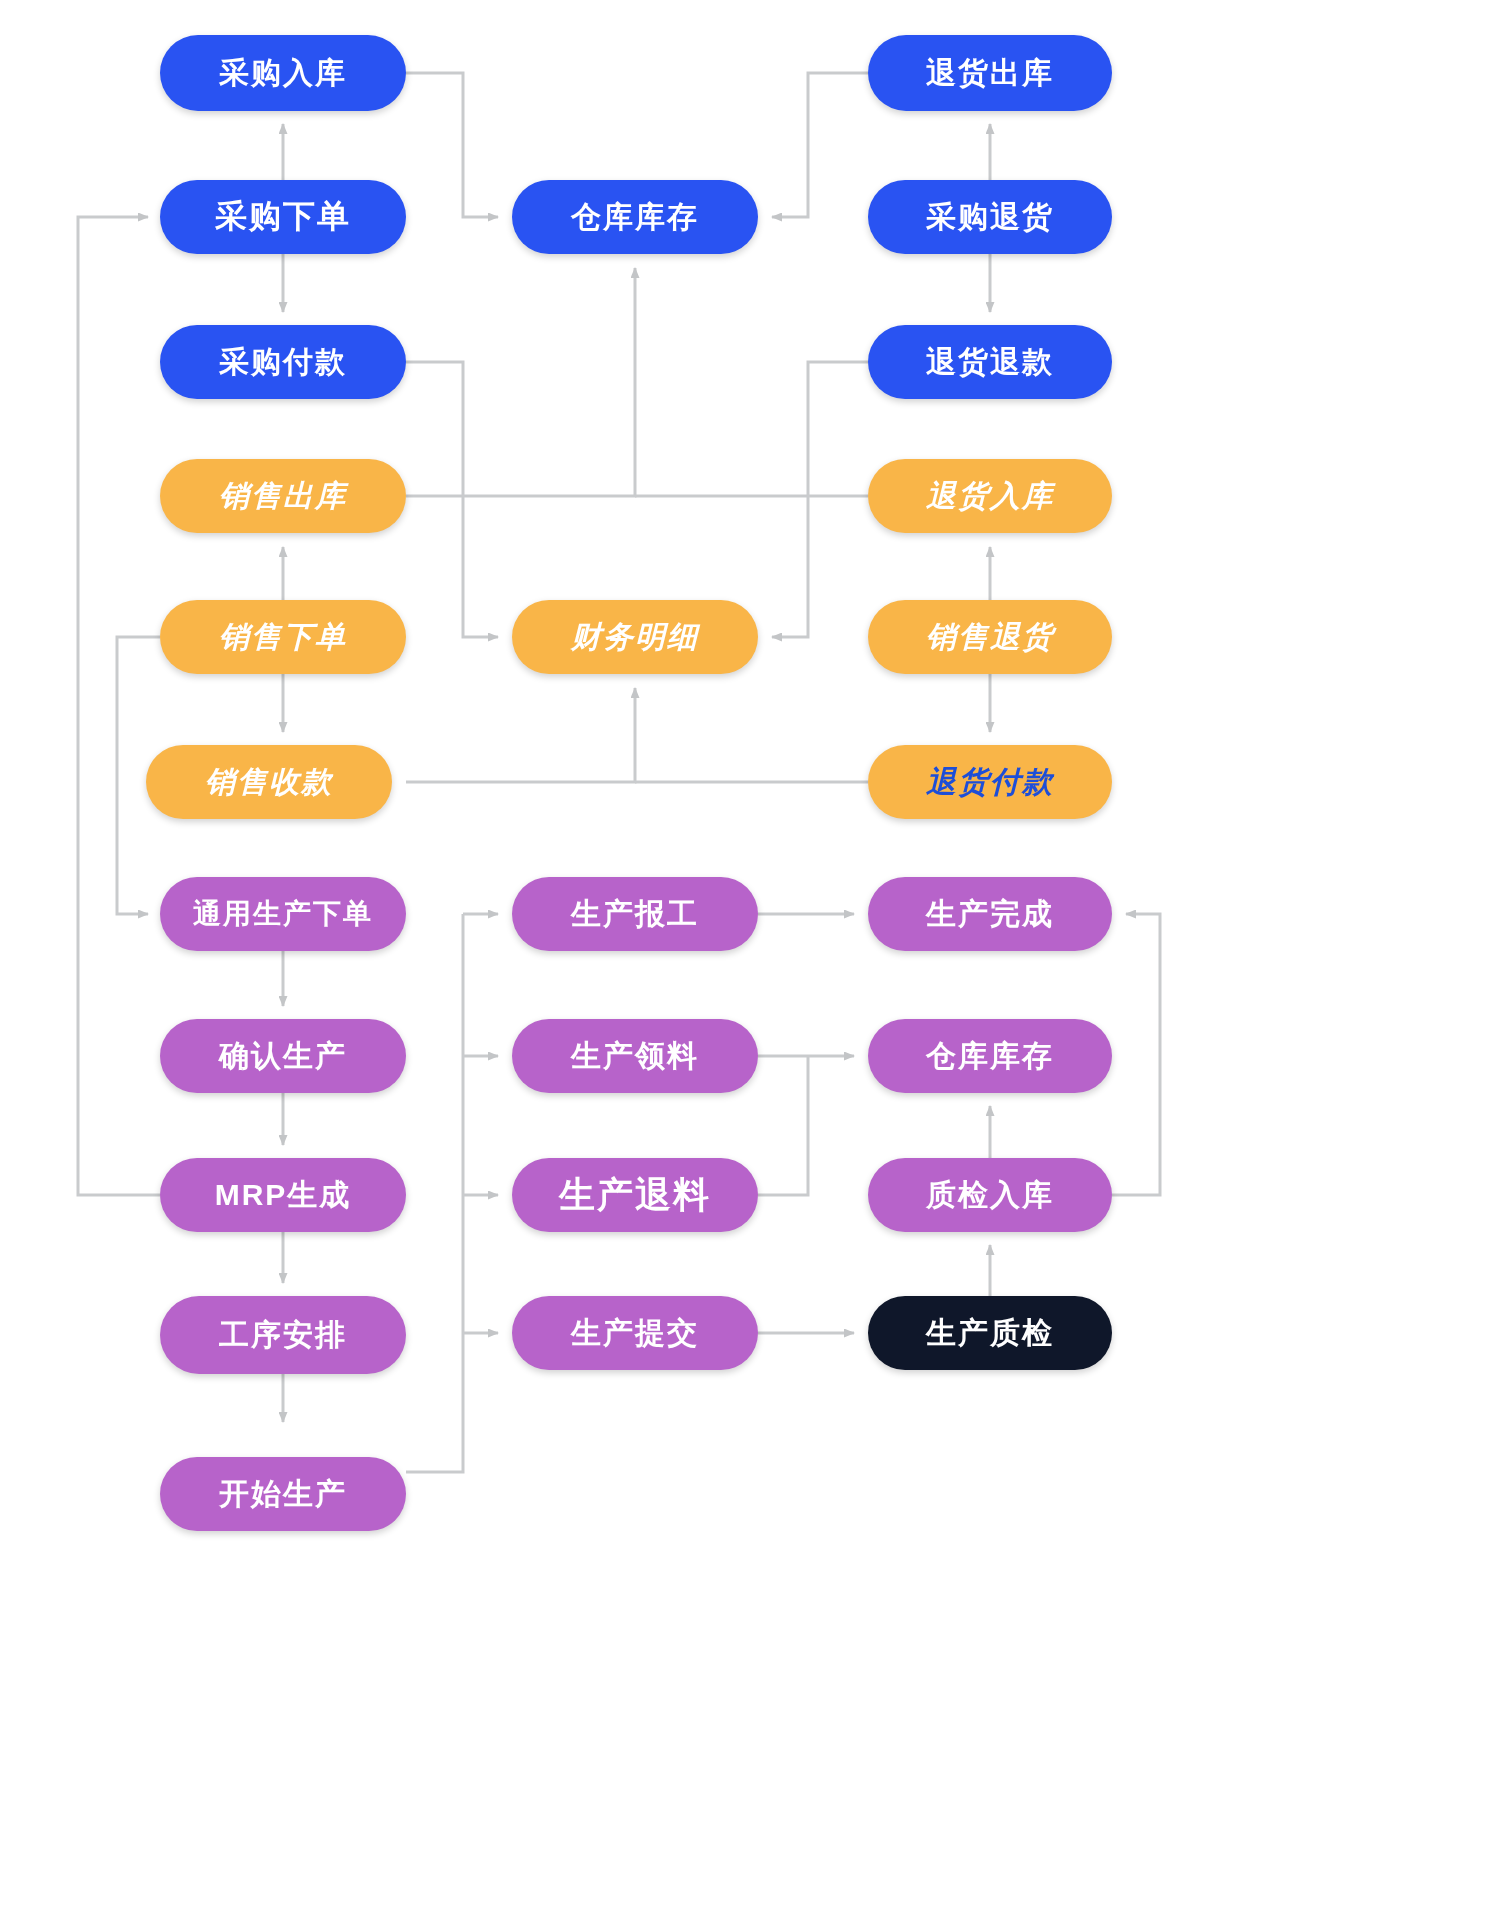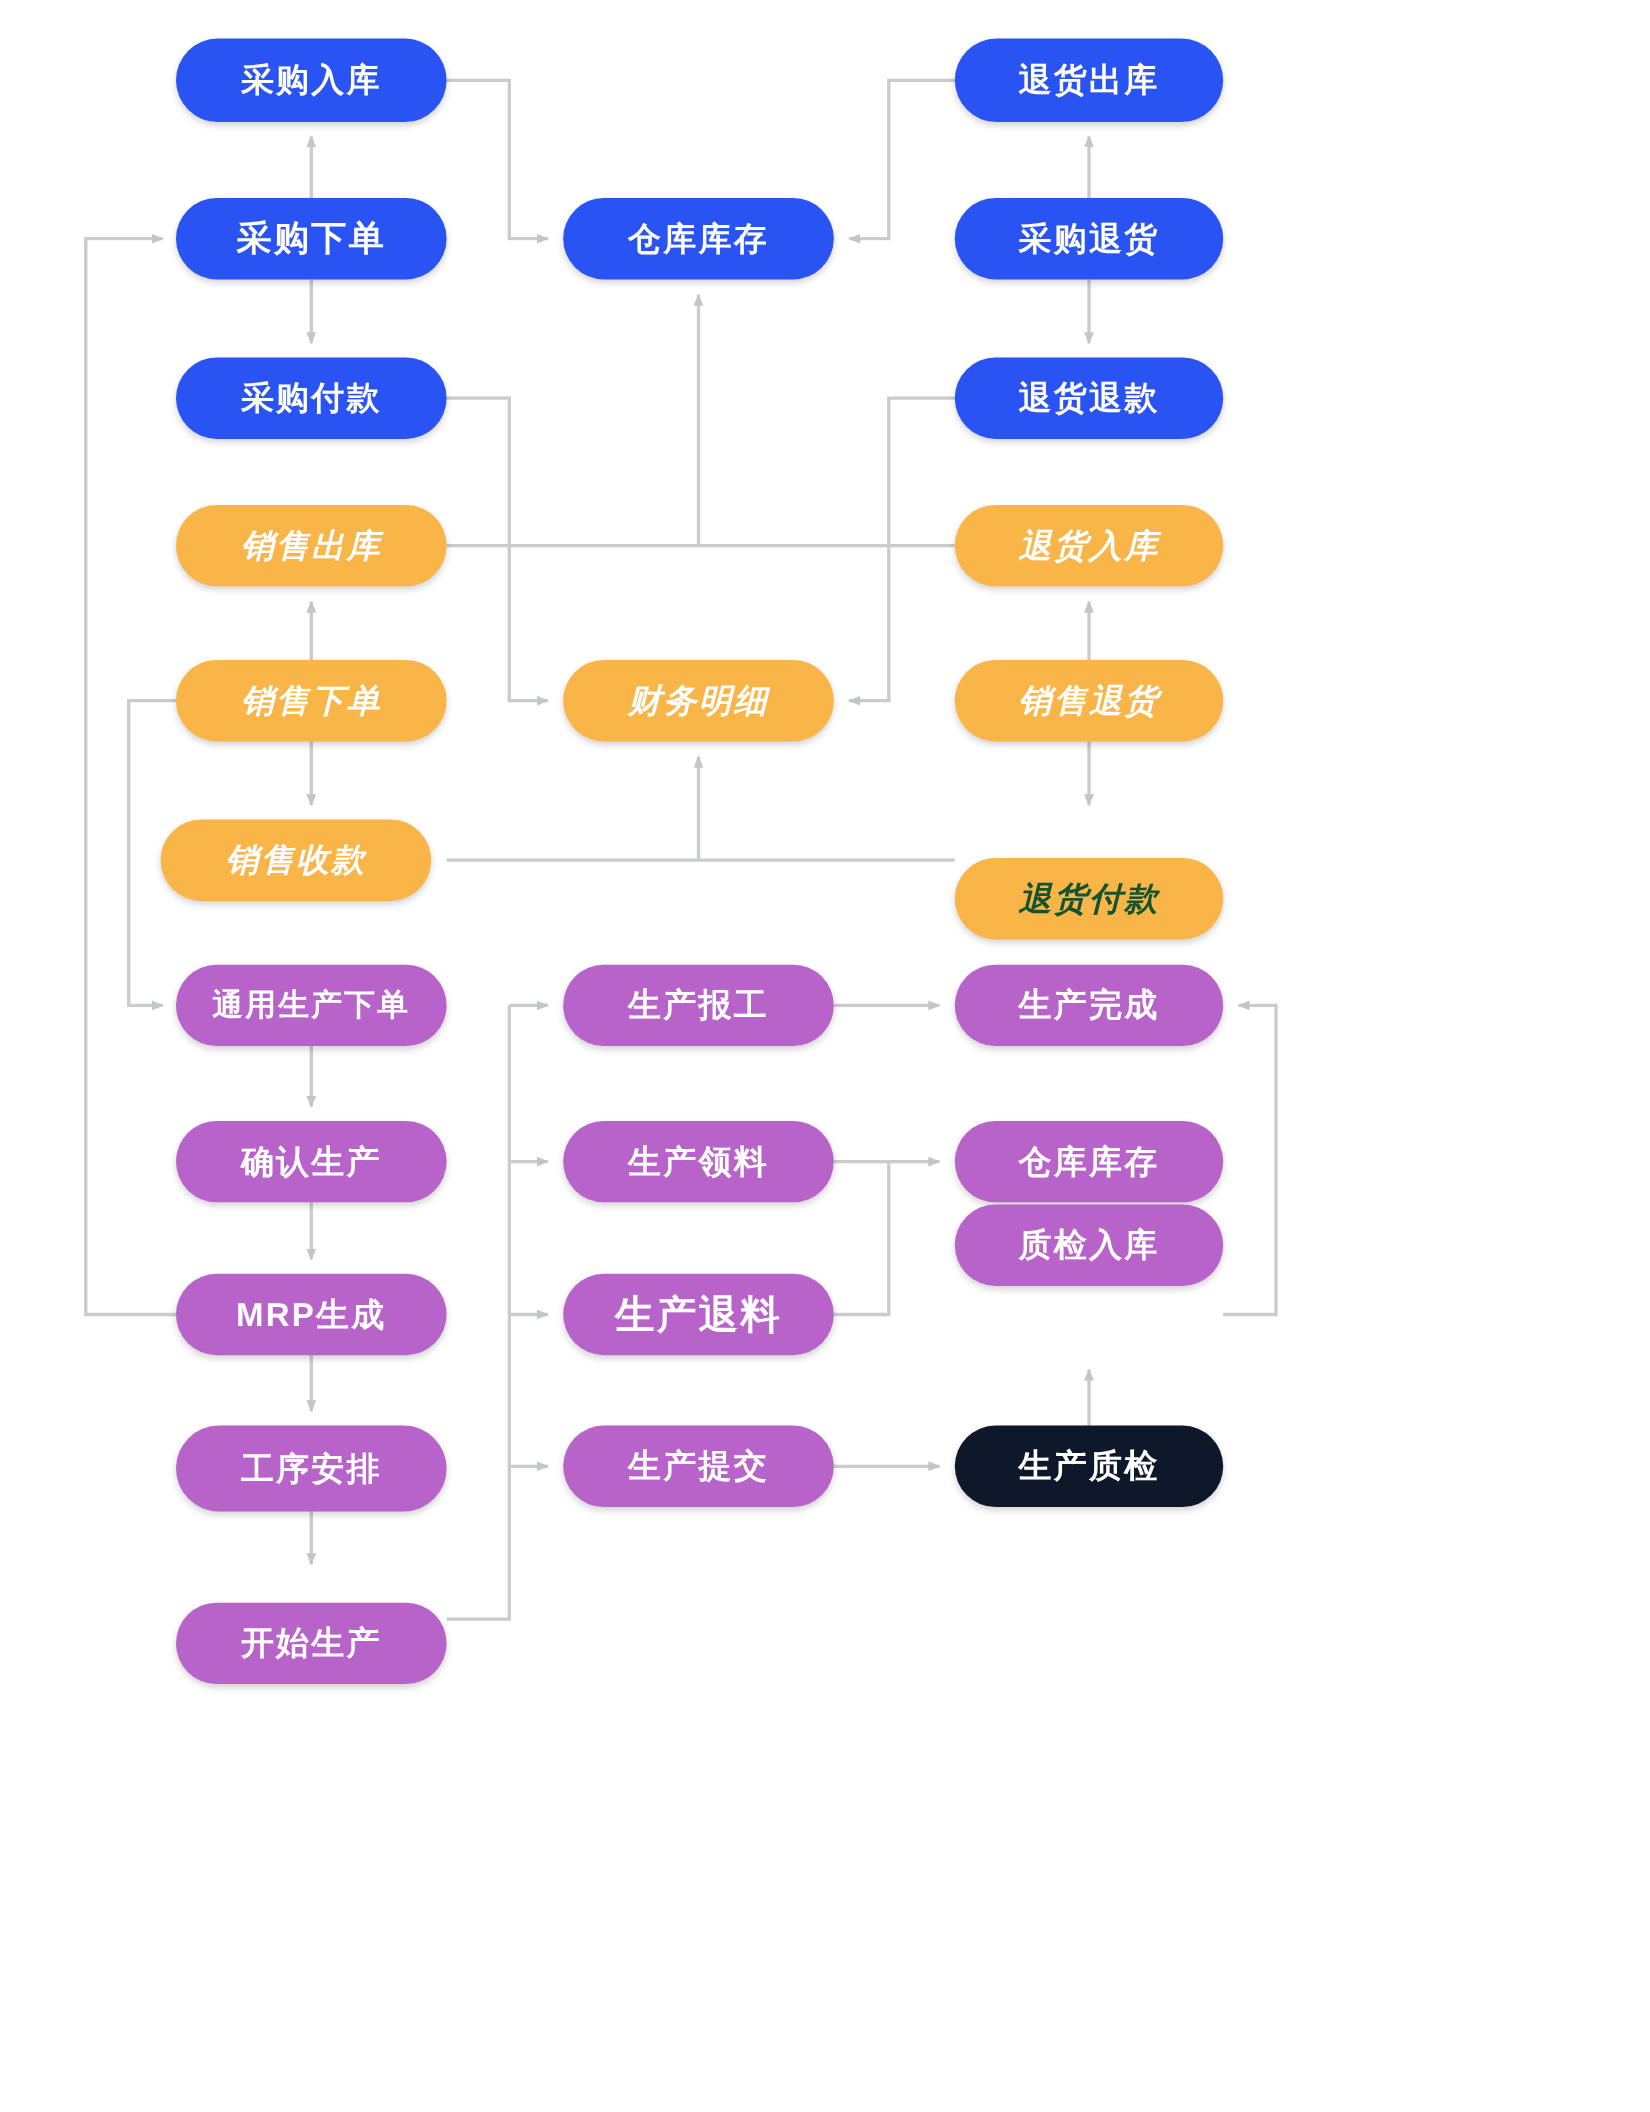--- a/index.html
+++ b/index.html
@@ -113,28 +113,28 @@
       <div class="node c-blue" style="left: 512px; top: 180px; width: 246px; height: 74px; font-size: 30px; background: rgb(41, 83, 242); color: rgb(255, 255, 255);">仓库库存</div>
       <div class="node c-blue" style="left: 868px; top: 180px; width: 244px; height: 74px; font-size: 30px; background: rgb(41, 83, 242); color: rgb(255, 255, 255);">采购退货</div>
       <div class="node c-blue" style="left: 160px; top: 325px; width: 246px; height: 74px; font-size: 30px; background: rgb(41, 83, 242); color: rgb(255, 255, 255);">采购付款</div>
       <div class="node c-blue" style="left: 868px; top: 325px; width: 244px; height: 74px; font-size: 30px; background: rgb(41, 83, 242); color: rgb(255, 255, 255);">退货退款</div>
       <div class="node c-orange" style="left: 160px; top: 459px; width: 246px; height: 74px; font-size: 30px; background: rgb(249, 181, 72); color: rgb(255, 255, 255);">销售出库</div>
       <div class="node c-orange" style="left: 868px; top: 459px; width: 244px; height: 74px; font-size: 30px; background: rgb(249, 181, 72); color: rgb(255, 255, 255);">退货入库</div>
       <div class="node c-orange" style="left: 160px; top: 600px; width: 246px; height: 74px; font-size: 30px; background: rgb(249, 181, 72); color: rgb(255, 255, 255);">销售下单</div>
       <div class="node c-orange" style="left: 512px; top: 600px; width: 246px; height: 74px; font-size: 30px; background: rgb(249, 181, 72); color: rgb(255, 255, 255);">财务明细</div>
       <div class="node c-orange" style="left: 868px; top: 600px; width: 244px; height: 74px; font-size: 30px; background: rgb(249, 181, 72); color: rgb(255, 255, 255);">销售退货</div>
       <div class="node c-orange" style="left: 146px; top: 745px; width: 246px; height: 74px; font-size: 30px; background: rgb(249, 181, 72); color: rgb(255, 255, 255);">销售收款</div>
-      <div class="node c-orange" style="left: 868px; top: 745px; width: 244px; height: 74px; font-size: 30px; background: rgb(249, 181, 72); color: #14532d; margin-top: 35px;">退货付款</div>
+      <div class="node c-orange" style="left: 868px; top: 745px; width: 244px; height: 74px; font-size: 30px; background: rgb(249, 181, 72); color: #1d4ed8;">退货付款</div>
       <div class="node c-purple" style="left: 160px; top: 877px; width: 246px; height: 74px; font-size: 28px; background: rgb(183, 99, 202); color: rgb(255, 255, 255);">通用生产下单</div>
       <div class="node c-purple" style="left: 512px; top: 877px; width: 246px; height: 74px; font-size: 30px; background: rgb(183, 99, 202); color: rgb(255, 255, 255);">生产报工</div>
       <div class="node c-purple" style="left: 868px; top: 877px; width: 244px; height: 74px; font-size: 30px; background: rgb(183, 99, 202); color: rgb(255, 255, 255);">生产完成</div>
       <div class="node c-purple" style="left: 160px; top: 1019px; width: 246px; height: 74px; font-size: 30px; background: rgb(183, 99, 202); color: rgb(255, 255, 255); text-align: right;">确认生产</div>
       <div class="node c-purple" style="left: 512px; top: 1019px; width: 246px; height: 74px; font-size: 30px; background: rgb(183, 99, 202); color: rgb(255, 255, 255);">生产领料</div>
       <div class="node c-purple" style="left: 868px; top: 1019px; width: 244px; height: 74px; font-size: 30px; background: rgb(183, 99, 202); color: rgb(255, 255, 255);">仓库库存</div>
       <div class="node c-purple" style="left: 160px; top: 1158px; width: 246px; height: 74px; font-size: 30px; background: rgb(183, 99, 202); color: rgb(255, 255, 255);">MRP生成</div>
       <div class="node c-purple" style="left: 512px; top: 1158px; width: 246px; height: 74px; font-size: 36px; background: rgb(183, 99, 202); color: rgb(255, 255, 255);">生产退料</div>
-      <div class="node c-purple" style="left: 868px; top: 1095px; width: 244px; height: 74px; font-size: 30px; background: rgb(183, 99, 202); color: rgb(255, 255, 255);">质检入库</div>
+      <div class="node c-purple" style="left: 868px; top: 1158px; width: 244px; height: 74px; font-size: 30px; background: rgb(183, 99, 202); color: rgb(255, 255, 255);">质检入库</div>
       <div class="node c-purple" style="left: 160px; top: 1296px; width: 246px; height: 78px; font-size: 30px; background: rgb(183, 99, 202); color: rgb(255, 255, 255);">工序安排</div>
       <div class="node c-purple" style="left: 512px; top: 1296px; width: 246px; height: 74px; font-size: 30px; background: rgb(183, 99, 202); color: rgb(255, 255, 255);">生产提交</div>
       <div class="node c-purple" style="left: 868px; top: 1296px; width: 244px; height: 74px; font-size: 30px; background: #0f172a; color: rgb(255, 255, 255);">生产质检</div>
       <div class="node c-purple" style="left: 160px; top: 1435px; width: 246px; height: 74px; font-size: 30px; background: rgb(183, 99, 202); color: #ffffff; margin-top: 22px;">开始生产</div>
     </div>
 </div>
 
 </body></html>

